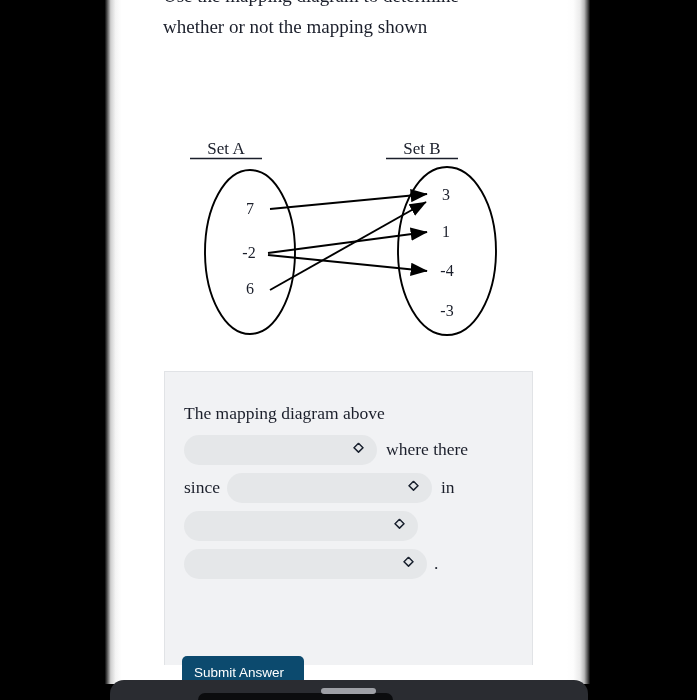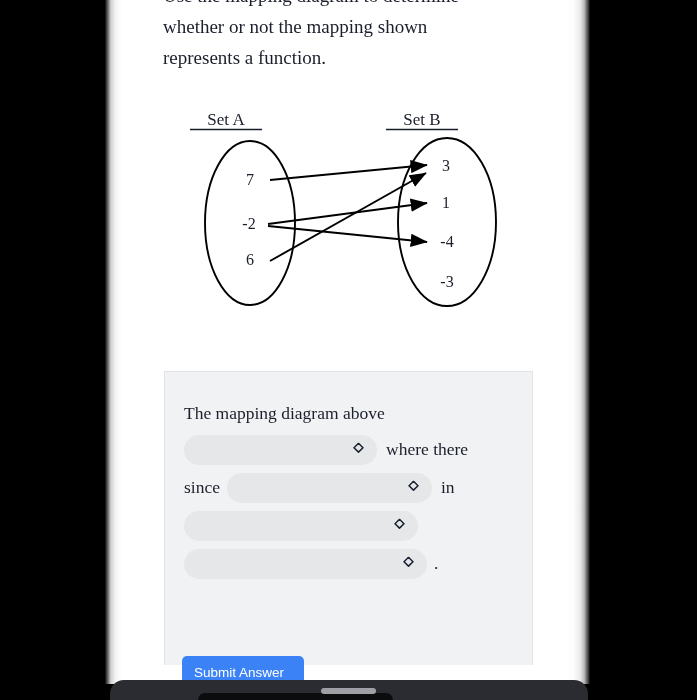--- a/index.html
+++ b/index.html
@@ -75,21 +75,21 @@
     font-size: 19px;
     line-height: 31px;
     color: #1b1f2b;
     font-family: "Liberation Serif", serif;
   }
   .prompt .line { display: block; white-space: nowrap; }
 
   
   .diagram-wrap {
     position: absolute;
-    left: 164px; top: 96px;
+    left: 164px; top: 125px;
     width: 370px; height: 225px;
   }
   .diagram-wrap svg { display: block; }
 
   .set-label {
     font-family: "Liberation Serif", serif;
     font-size: 17px;
     fill: #1b1f2b;
   }
   .elem-text {
@@ -154,21 +154,21 @@
   .period {
     margin-left: 7px;
     font-size: 17.5px;
   }
 
   
   .submit-btn {
     position: absolute;
     left: 182px; top: 656px;
     width: 122px; height: 34px;
-    background: #3b82f6;
+    background: #0c4a6e;
     border: none;
     border-radius: 5px;
     color: #ffffff;
     font-family: "Liberation Sans", sans-serif;
     font-size: 13.5px;
     text-align: left;
     padding-left: 12px;
     line-height: 34px;
     cursor: pointer;
     overflow: hidden;
@@ -179,21 +179,20 @@
 
 <div id="screen">
 
   <div class="bezel-left"></div>
   <div class="bezel-right"></div>
   <div class="page-surface"></div>
 
   <div class="prompt">
     <span class="line">Use the mapping diagram to determine</span>
     <span class="line">whether or not the mapping shown</span>
-    <span class="line">represents a function.</span>
   </div>
 
   <div class="diagram-wrap">
     <svg width="370" height="225" viewBox="0 0 370 225" xmlns="http://www.w3.org/2000/svg">
       <defs>
         <marker id="arrowhead" markerWidth="9" markerHeight="7" refX="8.6" refY="3.5" orient="auto" markerUnits="strokeWidth">
           <polygon points="0 0, 9 3.5, 0 7" fill="#000000"></polygon>
         </marker>
       </defs>
 

